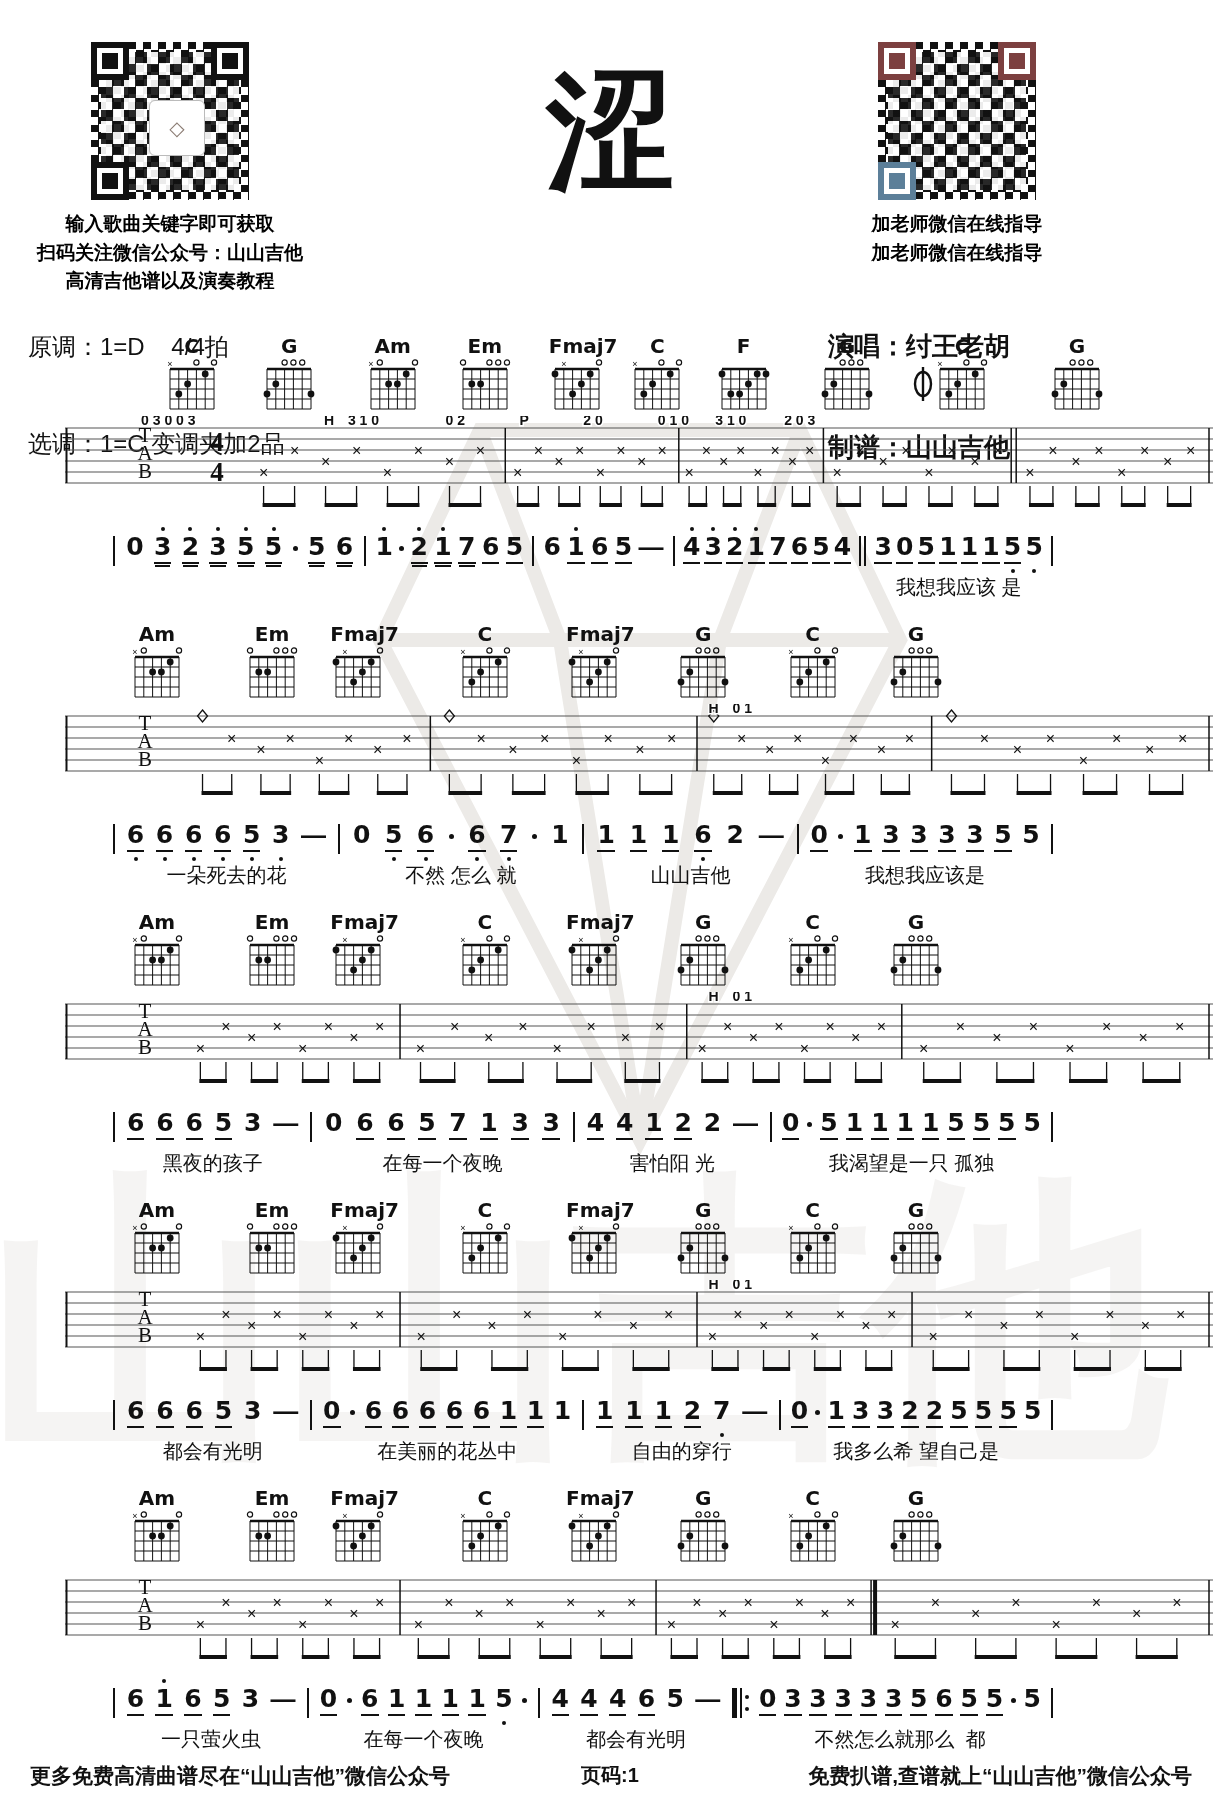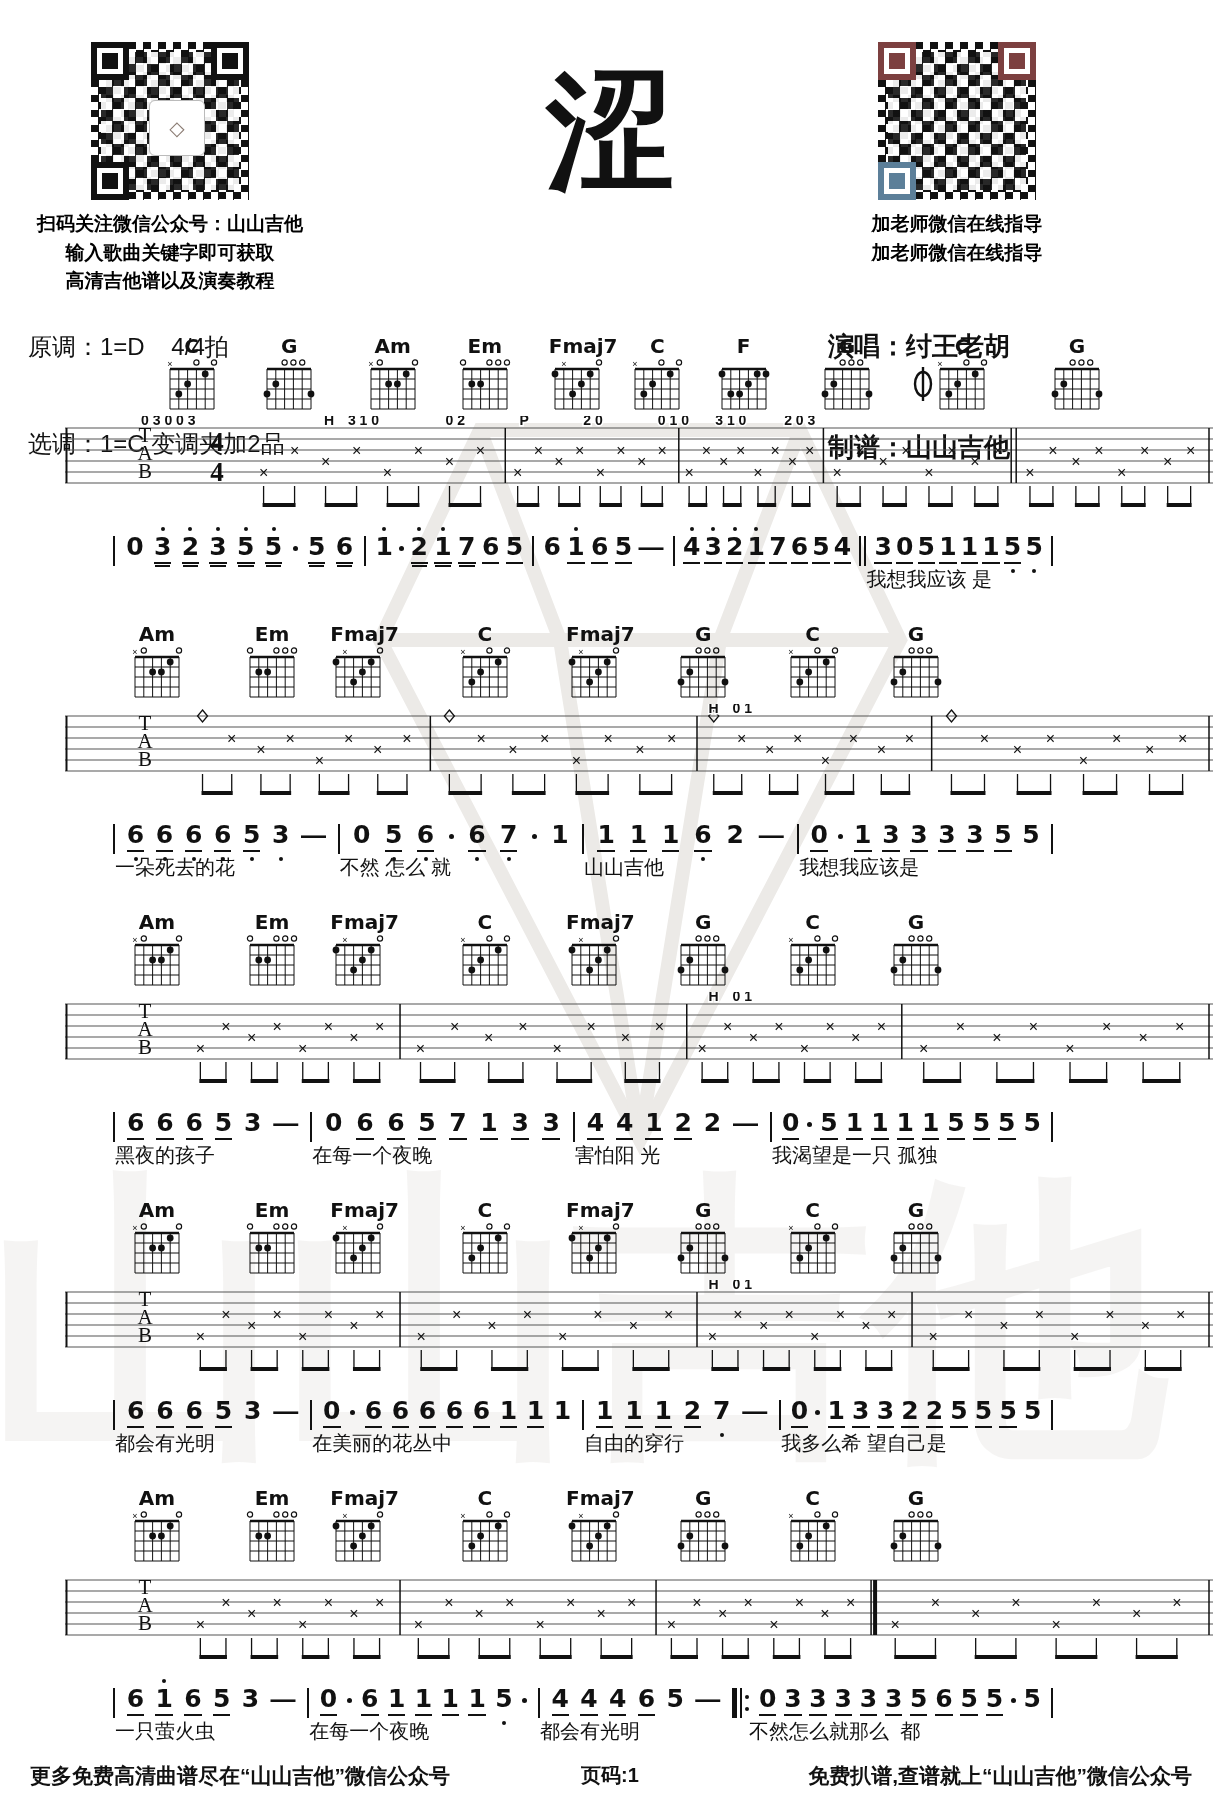--- a/index.html
+++ b/index.html
@@ -47,21 +47,21 @@
   .jp-notes{display:flex;justify-content:space-around;align-items:flex-start;padding:0 6px}
   .jp-note{position:relative;display:inline-block;min-width:15px;text-align:center;
            font-size:25px;font-weight:600;line-height:1.15;font-family:"DejaVu Sans",sans-serif}
   .jp-note.u1{border-bottom:2px solid #111}
   .jp-note.u2{border-bottom:2px solid #111}
   .jp-note.u2::after{content:"";position:absolute;left:1px;right:1px;bottom:-5px;border-bottom:2px solid #111}
   .jp-note.octu::before{content:"";position:absolute;top:-6px;left:50%;margin-left:-2px;width:4px;height:4px;border-radius:50%;background:#111}
   .jp-note.octd::before{content:"";position:absolute;bottom:-11px;left:50%;margin-left:-2px;width:4px;height:4px;border-radius:50%;background:#111}
   .jp-aug{width:5px;height:5px;border-radius:50%;background:#111;display:inline-block;margin-top:13px;flex:0 0 auto}
   .jp-dash{font-size:25px;font-weight:700;line-height:1.15}
-  .jp-lyric{margin-top:2px;font-size:20px;font-weight:500;white-space:pre;min-height:24px}
+  .jp-lyric{margin-top:10px;text-align:center;font-size:20px;font-weight:500;white-space:pre;min-height:24px}
   .jp-barwrap{display:flex;gap:3px;margin-top:3px;flex:0 0 auto}
   .jp-bar{width:2px;height:30px;background:#111}
   .jp-bar.thick{width:5px}
   .jp-dots{display:flex;flex-direction:column;justify-content:space-evenly}
   .jp-dots i{width:4px;height:4px;border-radius:50%;background:#111}
   
   #footer{position:absolute;left:0;right:0;top:1762px;font-weight:900;font-size:21px;z-index:1}
   #footer .fl{position:absolute;left:30px}
   #footer .fc{position:absolute;left:0;right:0;text-align:center;font-size:20px}
   #footer .fr{position:absolute;right:28px}
@@ -85,22 +85,22 @@
   <div class="qr" style="left:0;top:0">
       <div class="cells"></div>
       <div class="cells2"></div>
     <div class="finder f-tl"></div>
     <div class="finder f-tr"></div>
     <div class="finder f-bl"></div>
     <div class="logo">◇</div>
   </div>
 </div>
 <div class="layer cap" id="cap-left">
+  <div>输入歌曲关键字即可获取</div>
   <div>扫码关注微信公众号：山山吉他</div>
-  <div>输入歌曲关键字即可获取</div>
   <div>高清吉他谱以及演奏教程</div>
 </div>
 <div class="layer" id="keys">
   <div>原调：1=D    4/4拍</div>
   <div>选调：1=C 变调夹加2品</div>
 </div>
 
 <div class="layer" id="title">涩</div>
 
 <div class="layer" id="qr-right" style="position:absolute">

